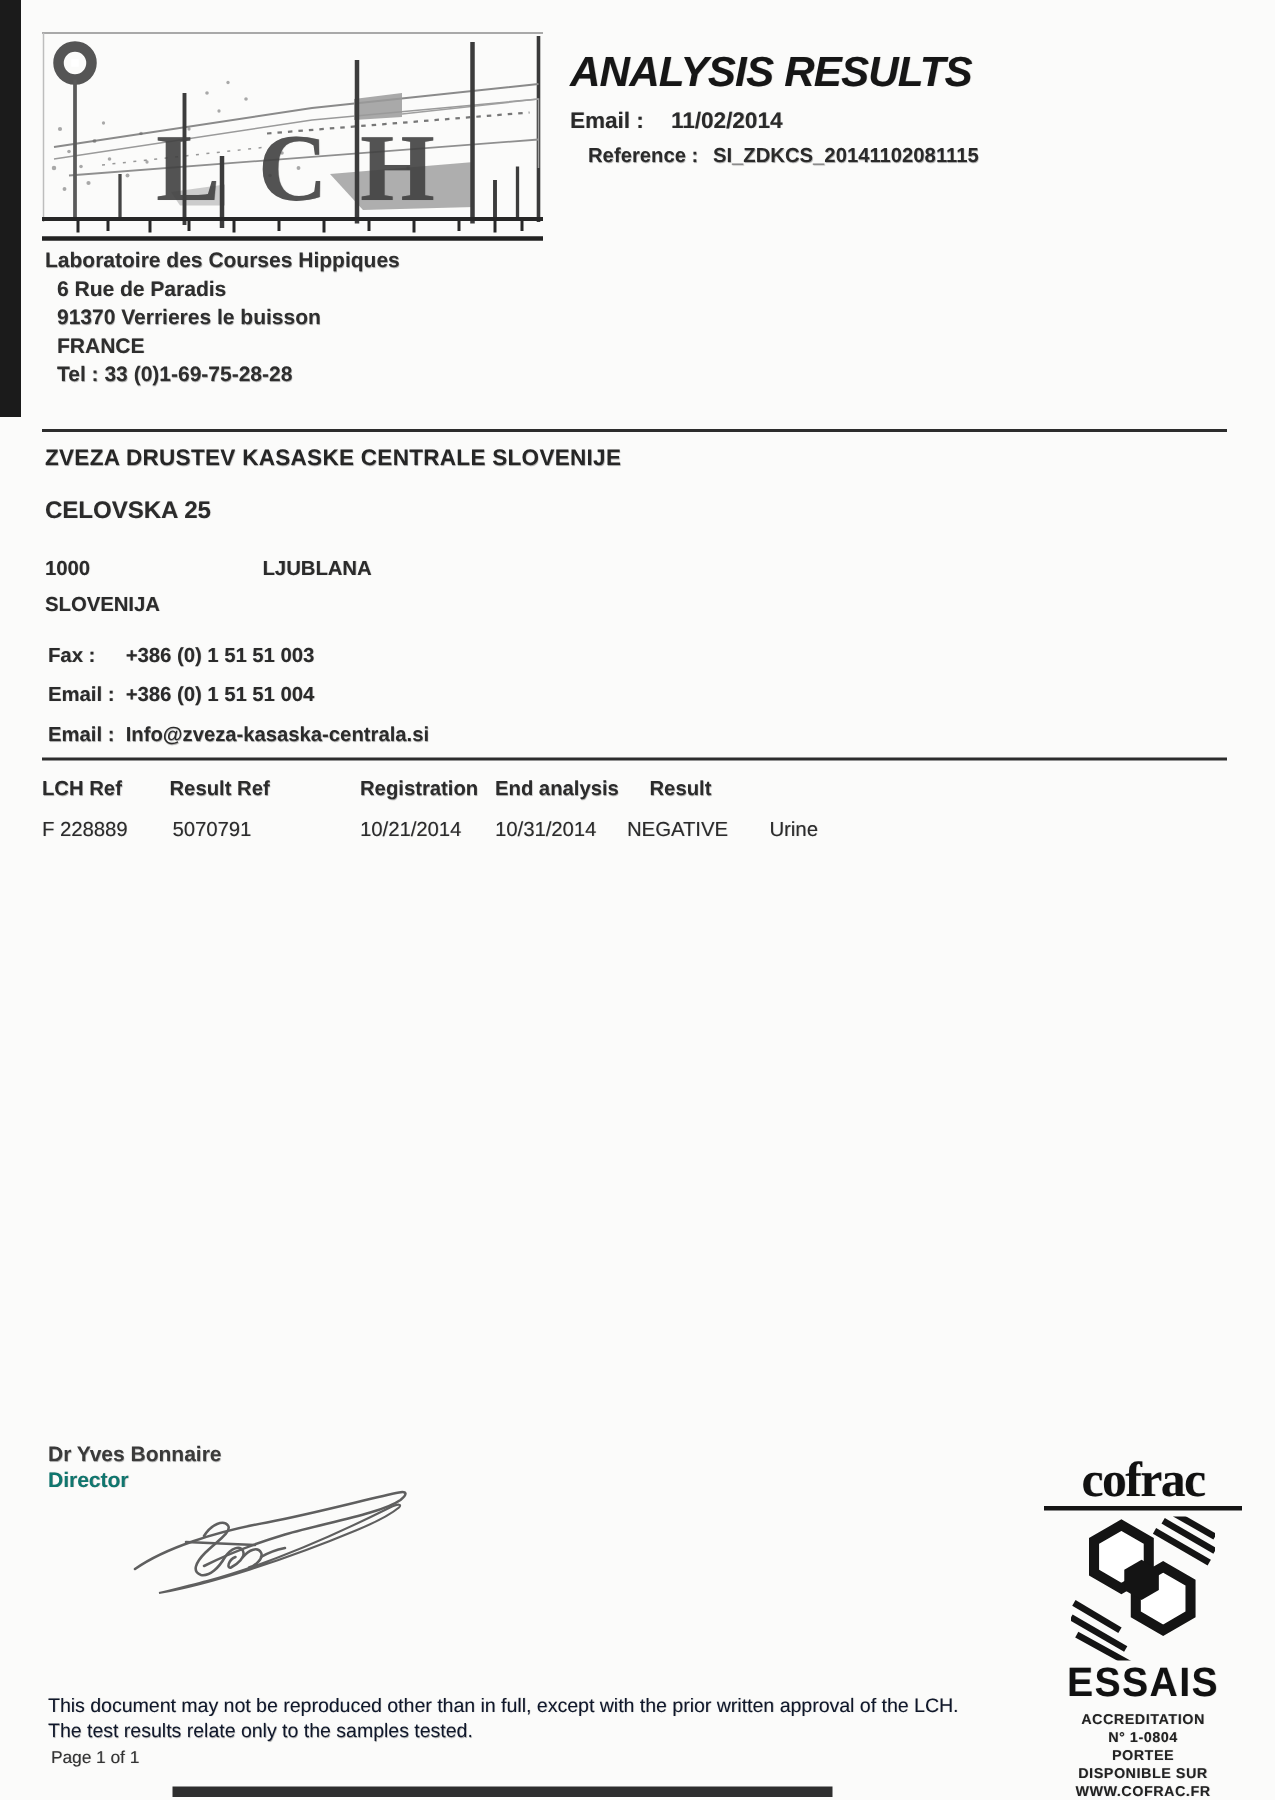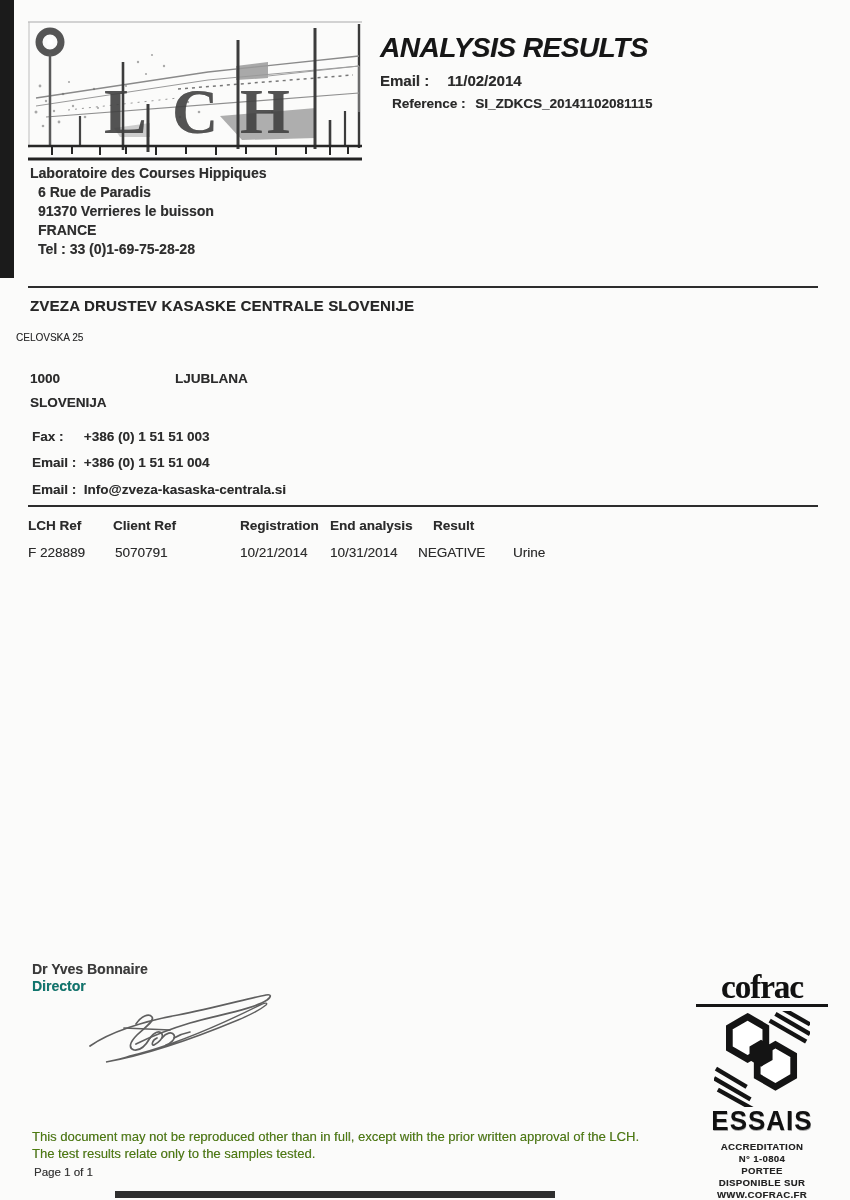--- a/index.html
+++ b/index.html
@@ -31,21 +31,21 @@
   .hdr-row{position:absolute;left:380px;font-size:15px;font-weight:bold;color:#2a2a2a;}
   .hdr-row .lbl{display:inline-block;}
   .hdr-row .val{display:inline-block;margin-left:14px;}
   .hdr-ref{font-size:13.5px;padding-left:12px;}
   .hdr-ref .val{margin-left:6px;font-weight:bold;}
 
   .rule{position:absolute;left:28px;width:790px;height:2px;background:#2d2d2d;}
 
   
   .rcpt-name{position:absolute;left:30px;top:297px;font-size:15px;font-weight:bold;color:#262626;letter-spacing:0.2px;}
-  .rcpt-street{position:absolute;left:16px;top:332px;font-size:10px;font-weight:normal;}
+  .rcpt-street{position:absolute;left:30px;top:332px;font-size:16px;font-weight:bold;}
   .rcpt-zip{position:absolute;left:30px;top:371px;font-size:13.5px;font-weight:bold;}
   .rcpt-city{position:absolute;left:175px;top:371px;font-size:13.5px;font-weight:bold;}
   .rcpt-country{position:absolute;left:30px;top:395px;font-size:13.5px;font-weight:bold;}
 
   .contact-row{position:absolute;left:32px;font-size:13.5px;font-weight:bold;color:#2b2b2b;}
   .contact-row .lbl{display:inline-block;width:48px;}
   .contact-row .val{display:inline-block;}
 
   
   .tbl-cell{position:absolute;font-size:13.5px;color:#2b2b2b;}
@@ -58,21 +58,21 @@
 
   
   .cofrac{position:absolute;left:688px;top:972px;width:148px;text-align:center;color:#111;}
   .cofrac-word{font-family:"Liberation Serif", serif;font-weight:bold;font-size:33px;letter-spacing:-1px;line-height:30px;}
   .cofrac-underline{height:3px;background:#151515;margin:2px 8px 4px 8px;}
   .cofrac-hex{display:block;margin:0 auto;}
   .cofrac-essais{font-weight:bold;font-size:26px;letter-spacing:1px;line-height:28px;transform:scaleY(1.05);}
   .cofrac-accr{margin-top:6px;font-size:9.5px;font-weight:bold;letter-spacing:0.4px;line-height:12px;color:#222;}
 
   
-  .disclaimer{position:absolute;left:32px;top:1128px;width:660px;font-size:13px;line-height:17px;color:#4d7c0f;}
+  .disclaimer{position:absolute;left:32px;top:1128px;width:660px;font-size:13px;line-height:17px;color:#0f172a;}
   .page-num{position:absolute;left:34px;top:1166px;font-size:11.5px;color:#333;}
 </style>
 </head>
 <body>
 
 <div class="page scan-text">
 
   <div class="left-strip"></div>
   <div class="bottom-bar"></div>
 
@@ -191,21 +191,21 @@
   </div>
   <div class="contact-row" style="top:482px;">
     <span class="lbl">Email :</span>
     <span class="val">Info@zveza-kasaska-centrala.si</span>
   </div>
 
   <div class="rule" style="top:505px;"></div>
 
   <div>
     <span class="tbl-cell tbl-head" style="left:28px;top:518px;">LCH Ref</span>
-    <span class="tbl-cell tbl-head" style="left:113px;top:518px;">Client Ref</span>
+    <span class="tbl-cell tbl-head" style="left:113px;top:518px;">Result Ref</span>
     <span class="tbl-cell tbl-head" style="left:240px;top:518px;">Registration</span>
     <span class="tbl-cell tbl-head" style="left:330px;top:518px;">End analysis</span>
     <span class="tbl-cell tbl-head" style="left:433px;top:518px;">Result</span>
 
     <span class="tbl-cell" style="left:28px;top:545px;">F 228889</span>
     <span class="tbl-cell" style="left:115px;top:545px;">5070791</span>
     <span class="tbl-cell" style="left:240px;top:545px;">10/21/2014</span>
     <span class="tbl-cell" style="left:330px;top:545px;">10/31/2014</span>
     <span class="tbl-cell" style="left:418px;top:545px;">NEGATIVE</span>
     <span class="tbl-cell" style="left:513px;top:545px;">Urine</span>

